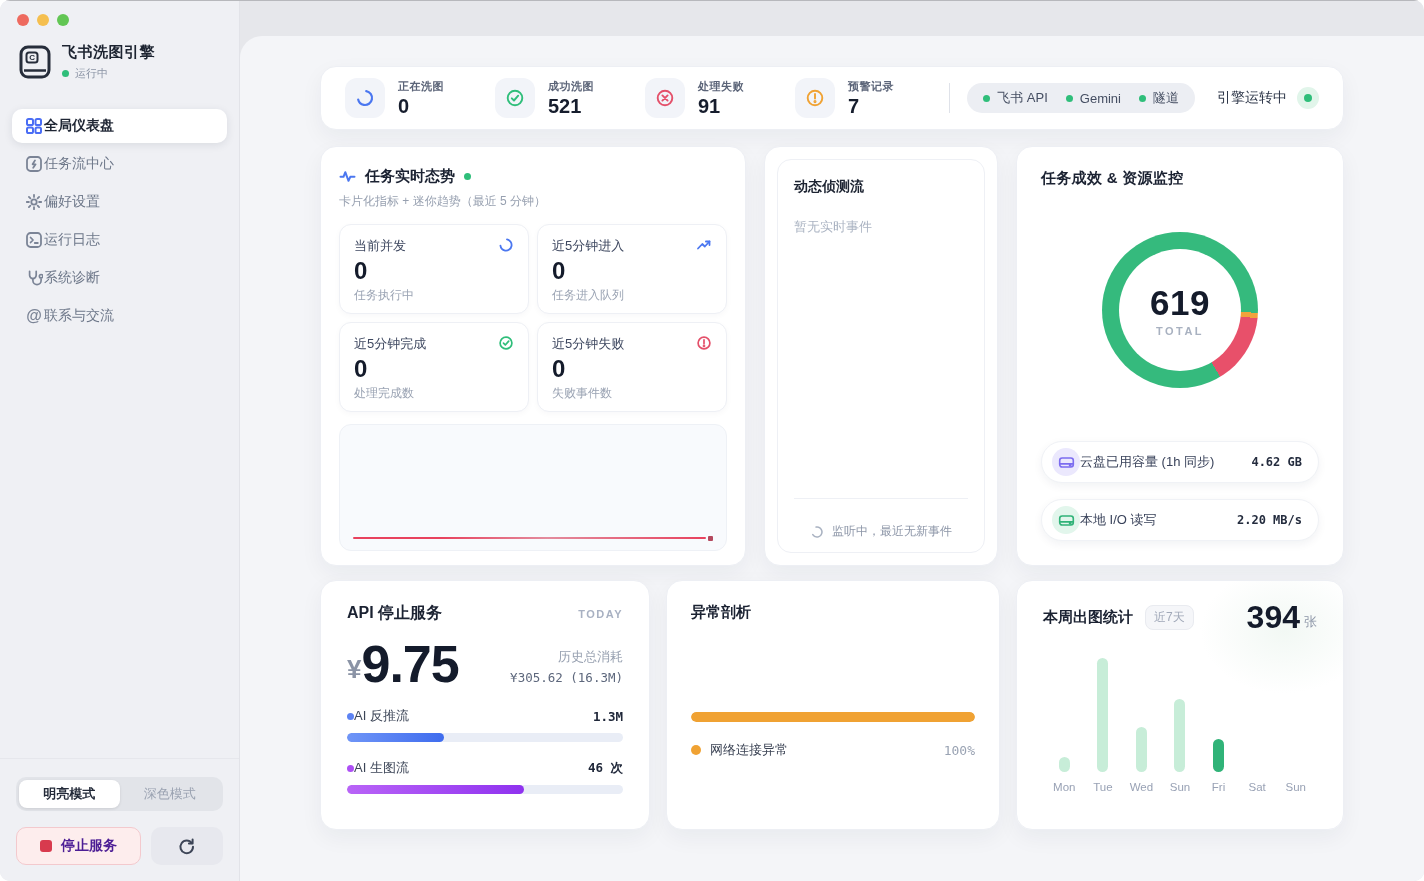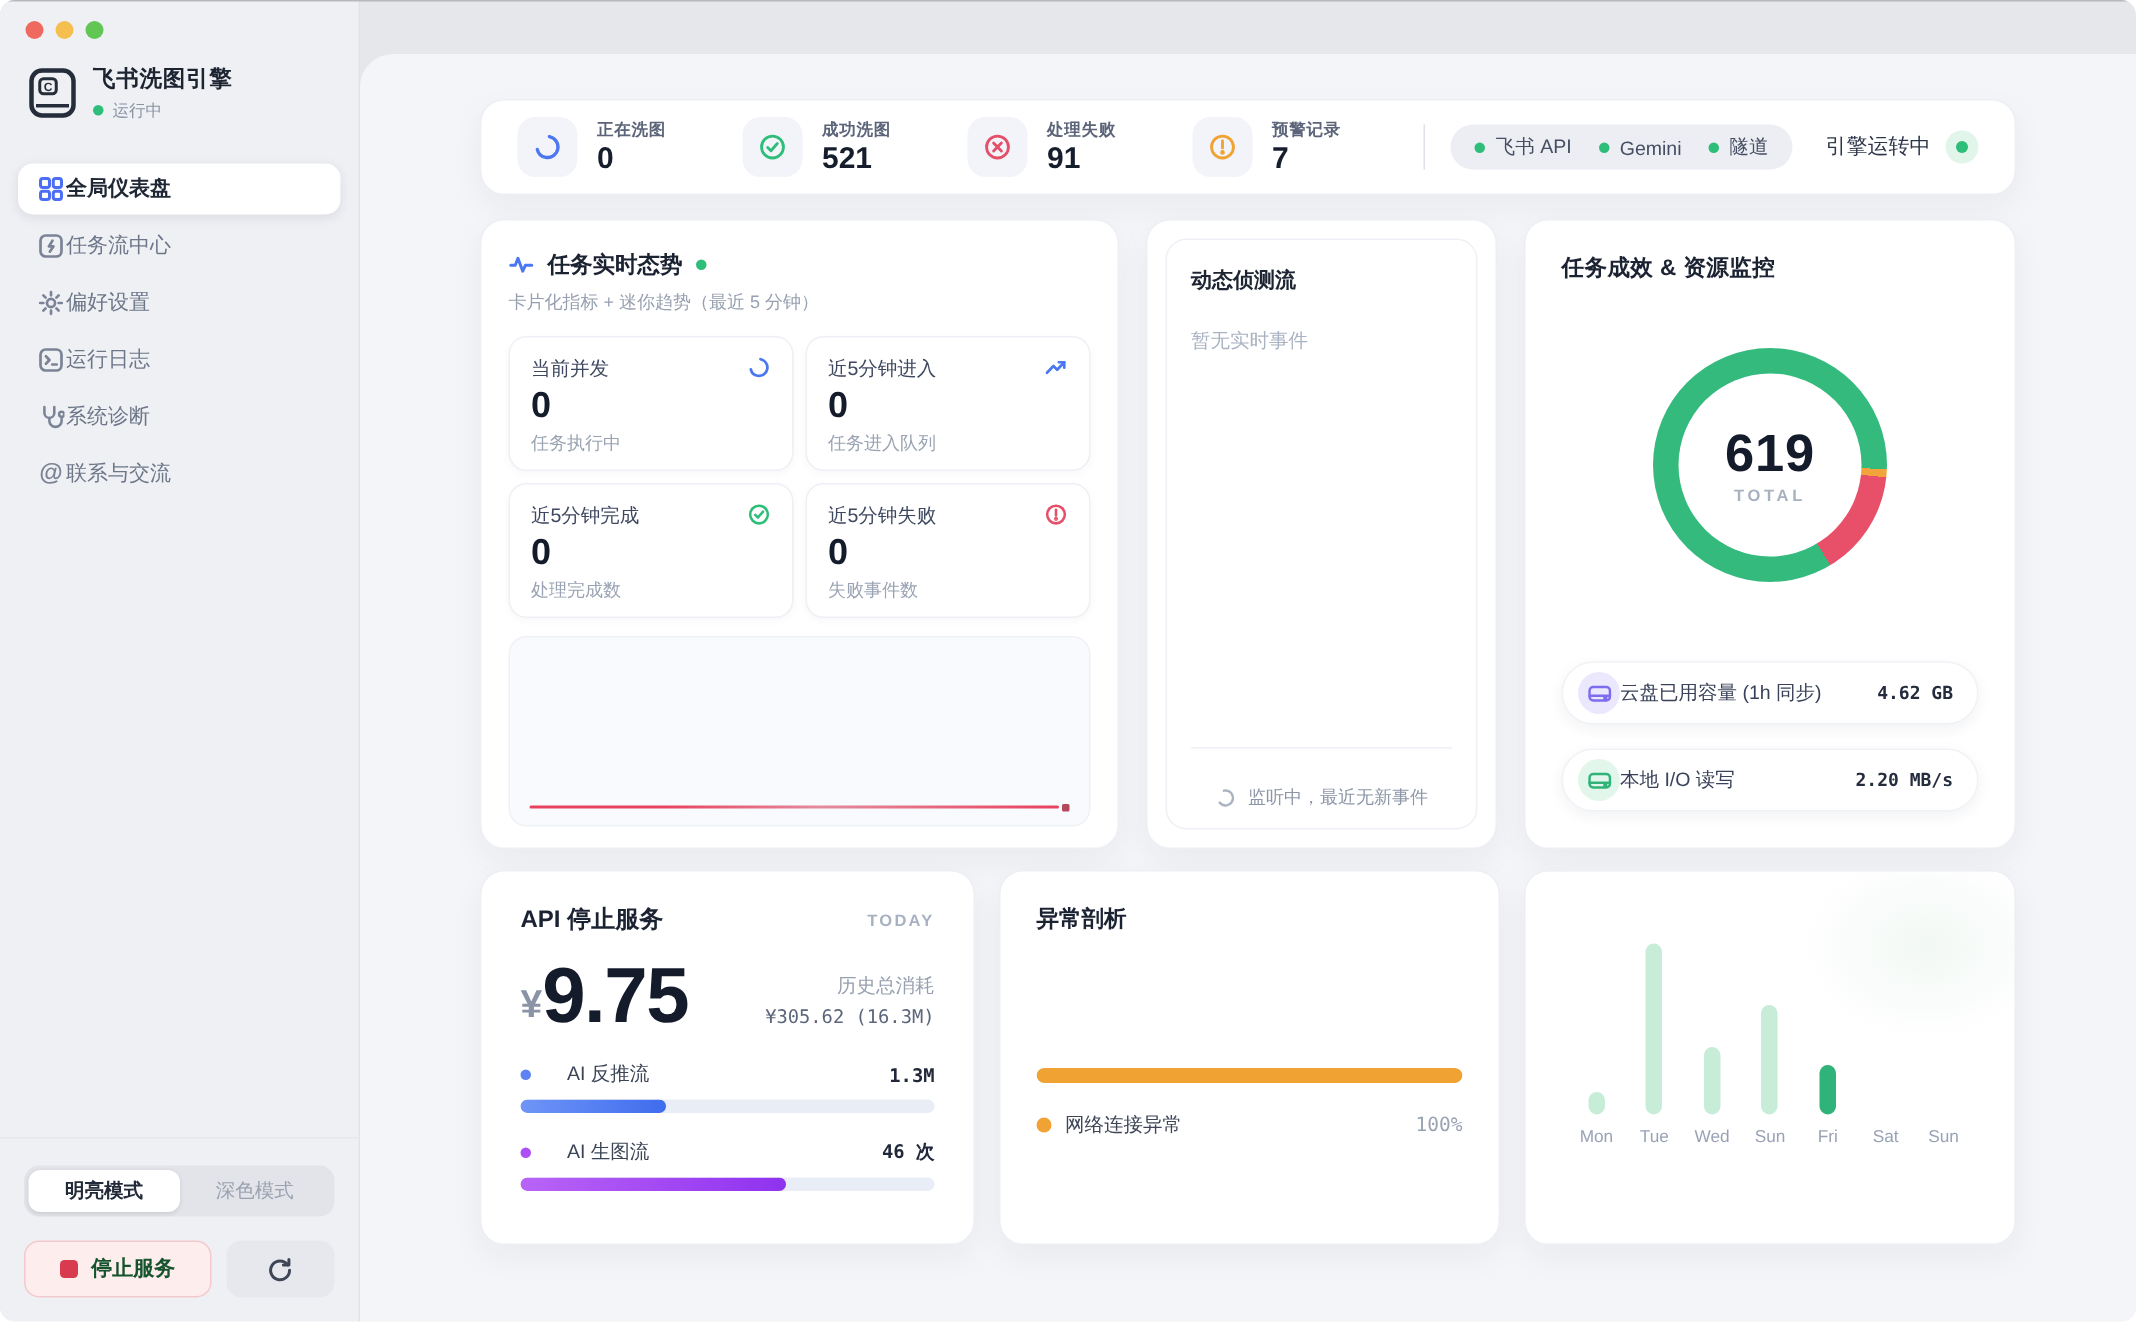--- a/index.html
+++ b/index.html
@@ -20,21 +20,21 @@
   .menu-item { height:34px; border-radius:10px; display:flex; align-items:center; padding:0 12px; font-size:14px; color:#6d7789; cursor:default; }
   .menu-item .mi { width:20px; height:20px; display:flex; align-items:center; justify-content:center; color:#7b8496; }
   .menu-item.active { background:#fff; box-shadow:0 2px 8px rgba(25,35,60,.10); color:#1f2634; font-weight:bold; }
   .menu-item.active .mi { color:#4b6ef5; }
   .at-glyph { font-size:16px; font-weight:bold; line-height:1; }
   .sidebar-bottom { margin-top:auto; padding:18px 16px 16px; border-top:1px solid #e6e7ec; display:flex; flex-direction:column; gap:16px; }
   .theme-toggle { background:#e2e4e9; border-radius:10px; padding:3px; display:flex; height:34px; }
   .theme-opt { flex:1; display:flex; align-items:center; justify-content:center; border-radius:8px; font-size:13px; color:#9aa2b1; }
   .theme-opt.active { background:#fff; color:#232a39; font-weight:bold; box-shadow:0 1px 3px rgba(0,0,0,.10); }
   .action-row { display:flex; gap:10px; }
-  .stop-btn { flex:1.7; height:38px; background:#fdeded; border:1px solid #f3c9cd; border-radius:10px; color:#14532d; font-size:14px; font-weight:bold; display:flex; align-items:center; justify-content:center; gap:9px; }
+  .stop-btn { flex:1.7; height:38px; background:#fdeded; border:1px solid #f3c9cd; border-radius:10px; color:#4c1d95; font-size:14px; font-weight:bold; display:flex; align-items:center; justify-content:center; gap:9px; }
   .stop-square { width:12px; height:12px; border-radius:3px; background:#d83a4e; }
   .refresh-btn { flex:1; height:38px; background:#e7e8ee; border-radius:10px; display:flex; align-items:center; justify-content:center; color:#3d4557; }
 
   
   .main { position:absolute; left:240px; top:36px; right:0; bottom:0; background:#f4f5f8; border-top-left-radius:22px; padding:30px 80px 0; }
   .card { background:#fff; border:1px solid #edeff4; border-radius:16px; box-shadow:0 8px 22px rgba(25,35,60,.05); }
 
   
   .statsbar { height:64px; display:flex; align-items:center; padding:0 24px; margin-bottom:16px; }
   .stat { display:flex; align-items:center; gap:13px; width:150px; }
@@ -96,21 +96,21 @@
   .quota-head { display:flex; align-items:center; justify-content:space-between; }
   .quota-title { font-size:16px; font-weight:bold; color:#1b2232; }
   .quota-badge { font-size:11px; font-weight:bold; letter-spacing:1.5px; color:#a8b1c2; }
   .cost-row { display:flex; margin-top:14px; }
   .currency { font-size:26px; font-weight:bold; color:#8b94a6; margin-top:16px; }
   .cost-value { font-size:52px; font-weight:bold; color:#141b2b; letter-spacing:-1px; line-height:1; }
   .hist { margin-left:auto; text-align:right; margin-top:10px; }
   .hist-label { font-size:13px; color:#97a0b0; }
   .hist-value { font-family:"DejaVu Sans Mono",monospace; font-size:12.5px; color:#5d677c; margin-top:4px; }
   .quota-row { margin-top:17px; }
-  .quota-row-head { display:flex; align-items:center; gap:24px; }
+  .quota-row-head { display:flex; align-items:center; gap:0; }
   .q-dot { width:7px; height:7px; border-radius:50%; }
   .q-label { font-size:13px; color:#3c4557; }
   .q-value { margin-left:auto; font-family:"DejaVu Sans Mono",monospace; font-size:12.5px; font-weight:bold; color:#20283a; }
   .bar-track { margin-top:8px; height:9px; border-radius:99px; background:#e9edf6; overflow:hidden; }
   .bar-fill { height:100%; border-radius:99px; }
 
   .card-anomaly { padding:22px 24px; }
   .anomaly-title { font-size:15px; font-weight:bold; color:#1b2232; }
   .anom-track { margin-top:90px; height:10px; border-radius:99px; background:#f4f5f8; overflow:hidden; }
   .anom-fill { height:100%; border-radius:99px; }
@@ -483,20 +483,28 @@
           <div class="anom-fill" style="width: 100%; background: rgb(240, 162, 51);"></div>
         </div>
         <div class="anom-row">
           <span class="anom-dot"></span>
           <span class="anom-label">网络连接异常</span>
           <span class="anom-value">100%</span>
         </div>
       </div>
 
       <div class="card card-weekly">
+        <div class="weekly-head">
+          <span class="weekly-title">本周出图统计</span>
+          <span class="weekly-badge">近7天</span>
+          <span class="weekly-total">
+            <span class="weekly-total-num">394</span>
+            <span class="weekly-total-unit">张</span>
+          </span>
+        </div>
         <div class="weekly-chart">
           <div class="weekly-bar" style="height: 15px; background: rgb(199, 237, 216); visibility: visible;"></div>
           <div class="weekly-bar" style="height: 114px; background: rgb(199, 237, 216); visibility: visible;"></div>
           <div class="weekly-bar" style="height: 45px; background: rgb(199, 237, 216); visibility: visible;"></div>
           <div class="weekly-bar" style="height: 73px; background: rgb(199, 237, 216); visibility: visible;"></div>
           <div class="weekly-bar" style="height: 33px; background: rgb(48, 179, 120); visibility: visible;"></div>
           <div class="weekly-bar" style="height: 0px; background: rgb(199, 237, 216); visibility: hidden;"></div>
           <div class="weekly-bar" style="height: 0px; background: rgb(199, 237, 216); visibility: hidden;"></div>
         </div>
         <div class="weekly-labels">

